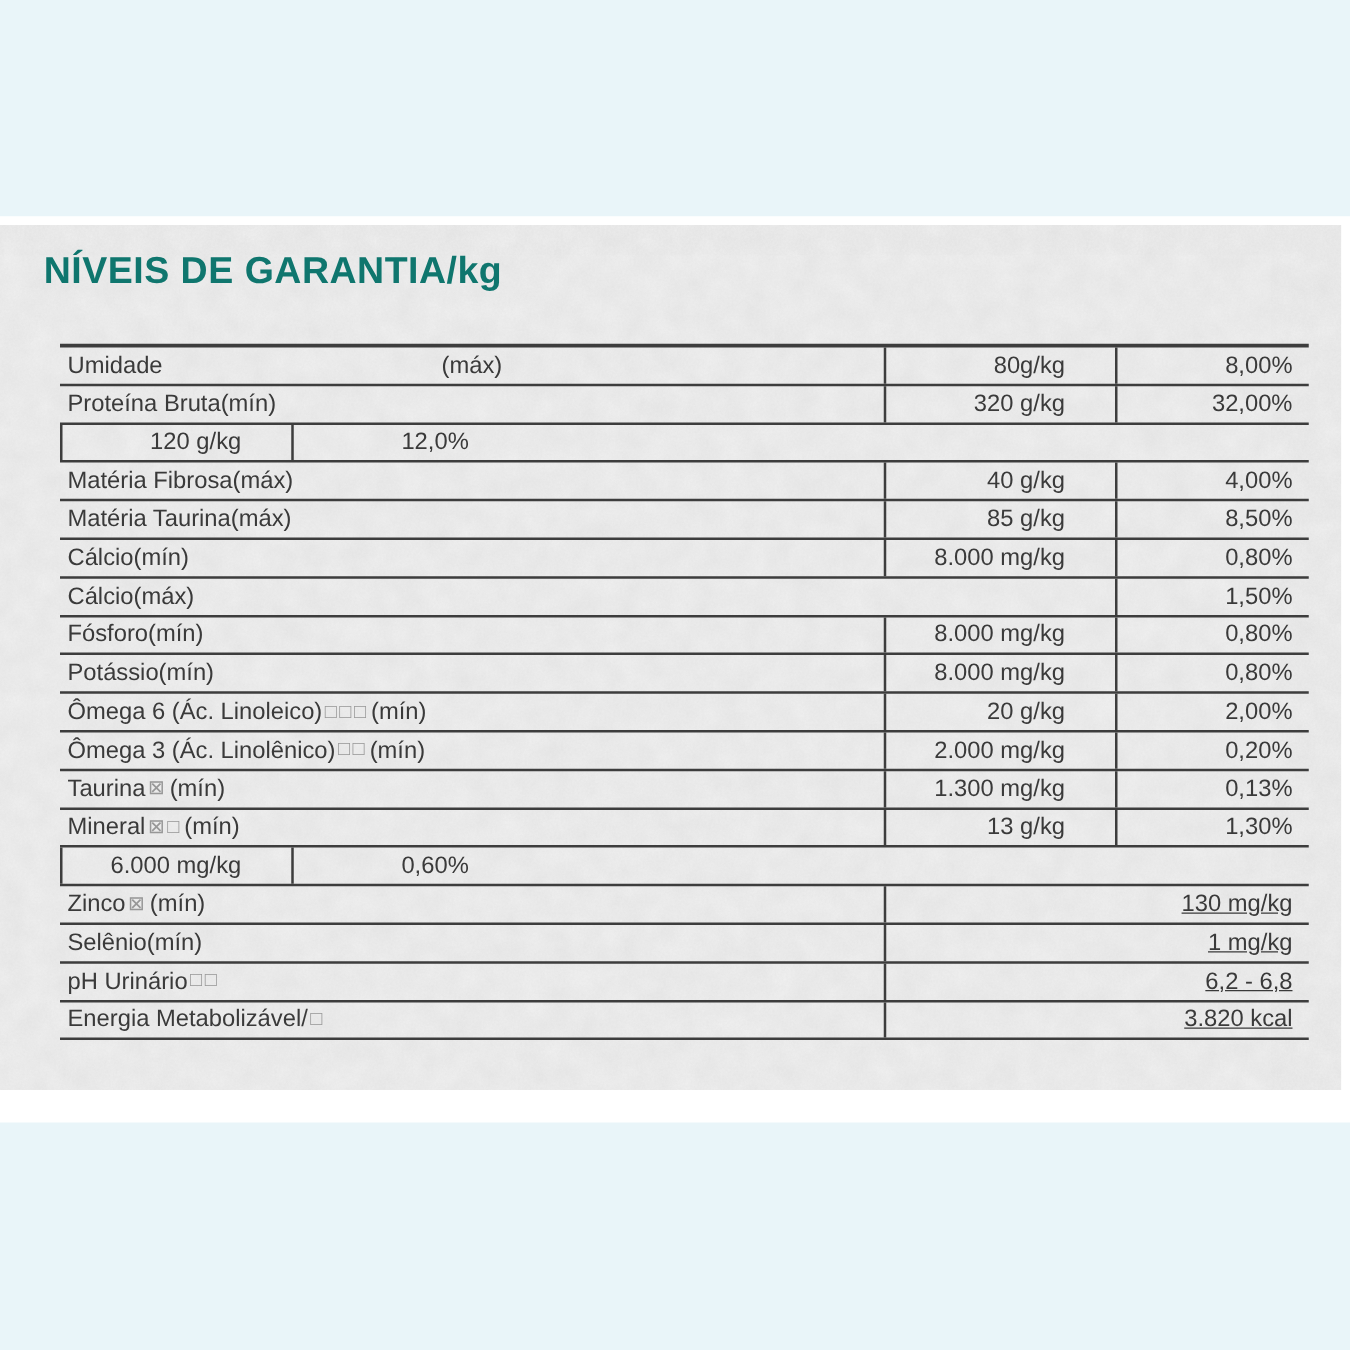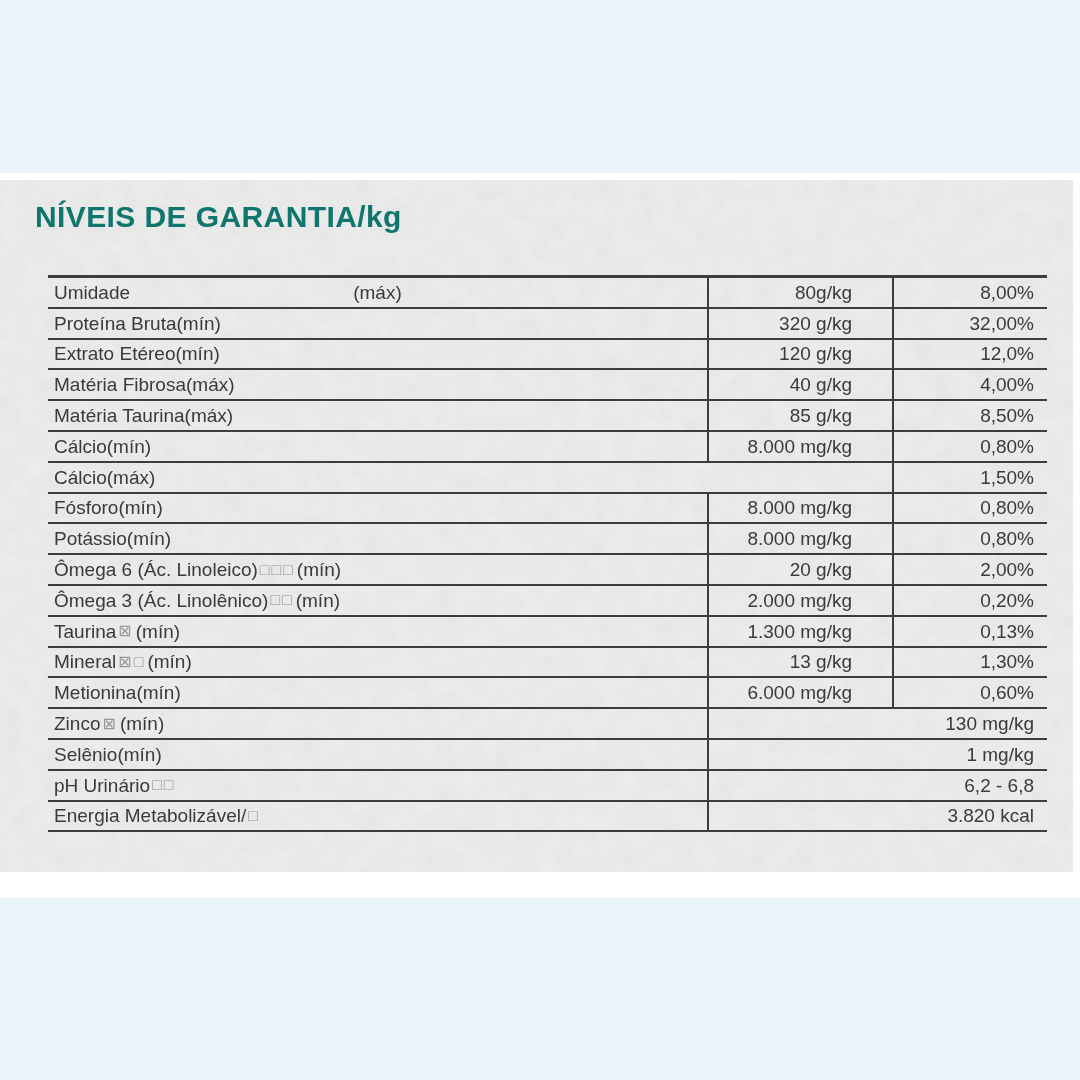--- a/index.html
+++ b/index.html
@@ -33,21 +33,21 @@
     border-top:3px solid var(--line);
     box-sizing:border-box;
     margin-left:15px;
   }
   .gtable *{box-sizing:border-box;}
   .row{display:flex;height:30.8px;border-bottom:2px solid var(--line);}
   .cell{display:flex;align-items:center;font-size:19px;line-height:1;}
   .c-label{flex:1;padding-left:6px;position:relative;min-width:0;white-space:nowrap;}
   .c-amount{width:185px;border-left:2px solid var(--line);justify-content:flex-end;padding-right:40px;}
   .c-percent{width:155px;border-left:2px solid var(--line);justify-content:flex-end;padding-right:13px;}
-  .c-amount.merged{width:340px;padding-right:13px;}
+  .c-amount.merged{width:340px;padding-right:13px;text-decoration:underline;}
   .marks{color:var(--marks);font-size:16px;letter-spacing:2px;margin:0 2px;}
   .qualifier{position:absolute;left:50%;transform:translateX(-50%);}
 </style>
 </head>
 <body>
 
 <div class="band band-top"></div>
 <div class="band band-bottom"></div>
 
 <div class="panel">
@@ -78,23 +78,20 @@
           <div class="cell c-percent">8,00%</div>
         </div>
         <div class="row">
           <div class="cell c-label">
             <div class="name-span">Proteína Bruta(mín)</div>
           </div>
           <div class="cell c-amount">320 g/kg</div>
           <div class="cell c-percent">32,00%</div>
         </div>
         <div class="row">
-          <div class="cell c-label">
-            <div class="name-span">Extrato Etéreo(mín)</div>
-          </div>
           <div class="cell c-amount">120 g/kg</div>
           <div class="cell c-percent">12,0%</div>
         </div>
         <div class="row">
           <div class="cell c-label">
             <div class="name-span">Matéria Fibrosa(máx)</div>
           </div>
           <div class="cell c-amount">40 g/kg</div>
           <div class="cell c-percent">4,00%</div>
         </div>
@@ -162,23 +159,20 @@
         <div class="row">
           <div class="cell c-label">
             <div class="name-span">Mineral</div>
             <div class="marks">⊠□</div>
             <div class="suffix-span">(mín)</div>
           </div>
           <div class="cell c-amount">13 g/kg</div>
           <div class="cell c-percent">1,30%</div>
         </div>
         <div class="row">
-          <div class="cell c-label">
-            <div class="name-span">Metionina(mín)</div>
-          </div>
           <div class="cell c-amount">6.000 mg/kg</div>
           <div class="cell c-percent">0,60%</div>
         </div>
         <div class="row">
           <div class="cell c-label">
             <div class="name-span">Zinco</div>
             <div class="marks">⊠</div>
             <div class="suffix-span">(mín)</div>
           </div>
           <div class="cell c-amount merged">130 mg/kg</div>

